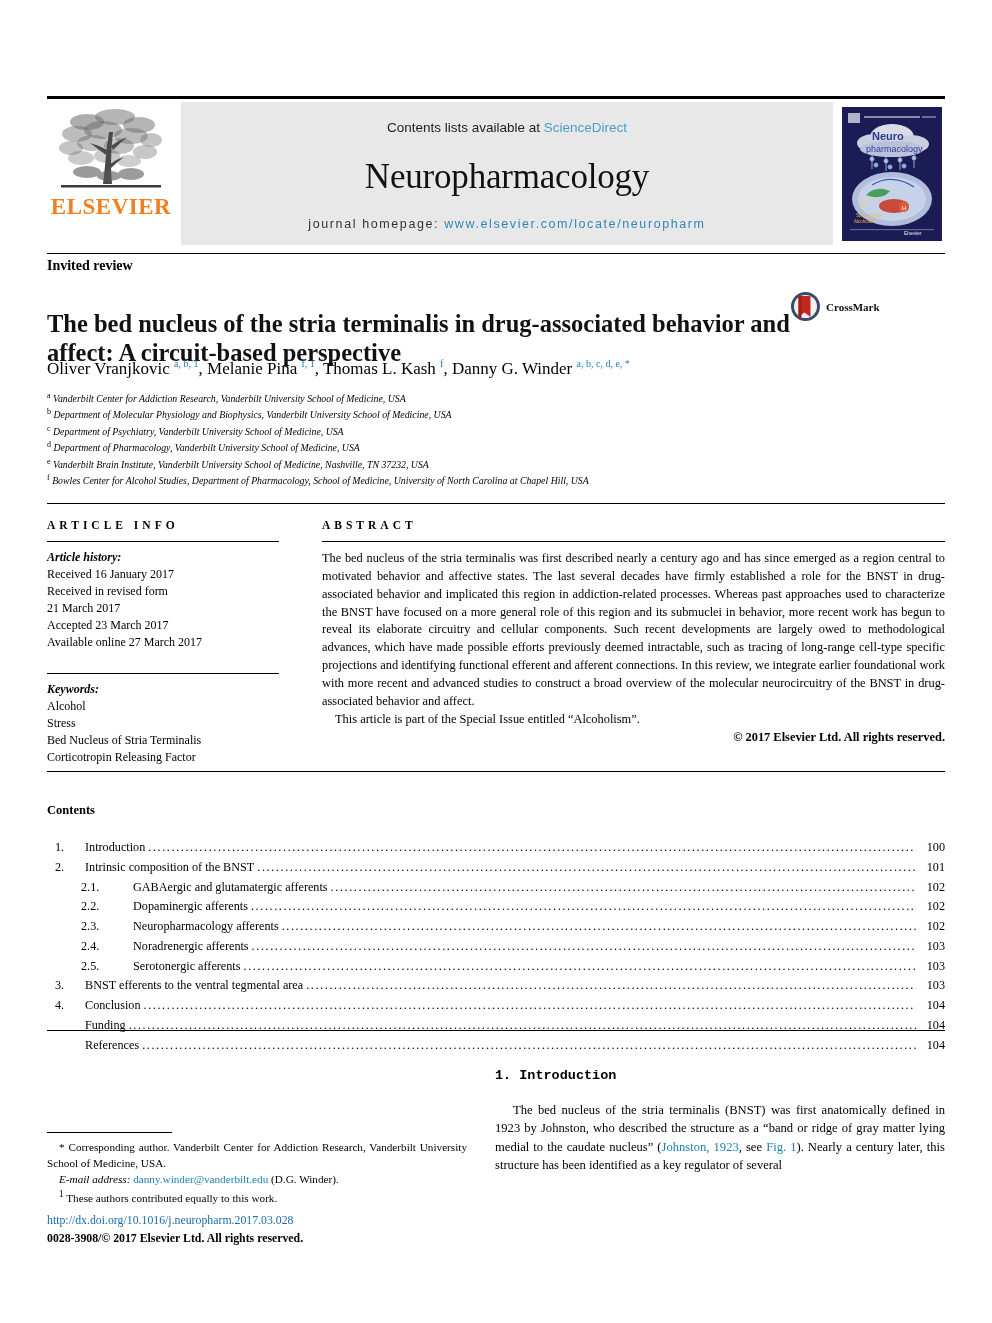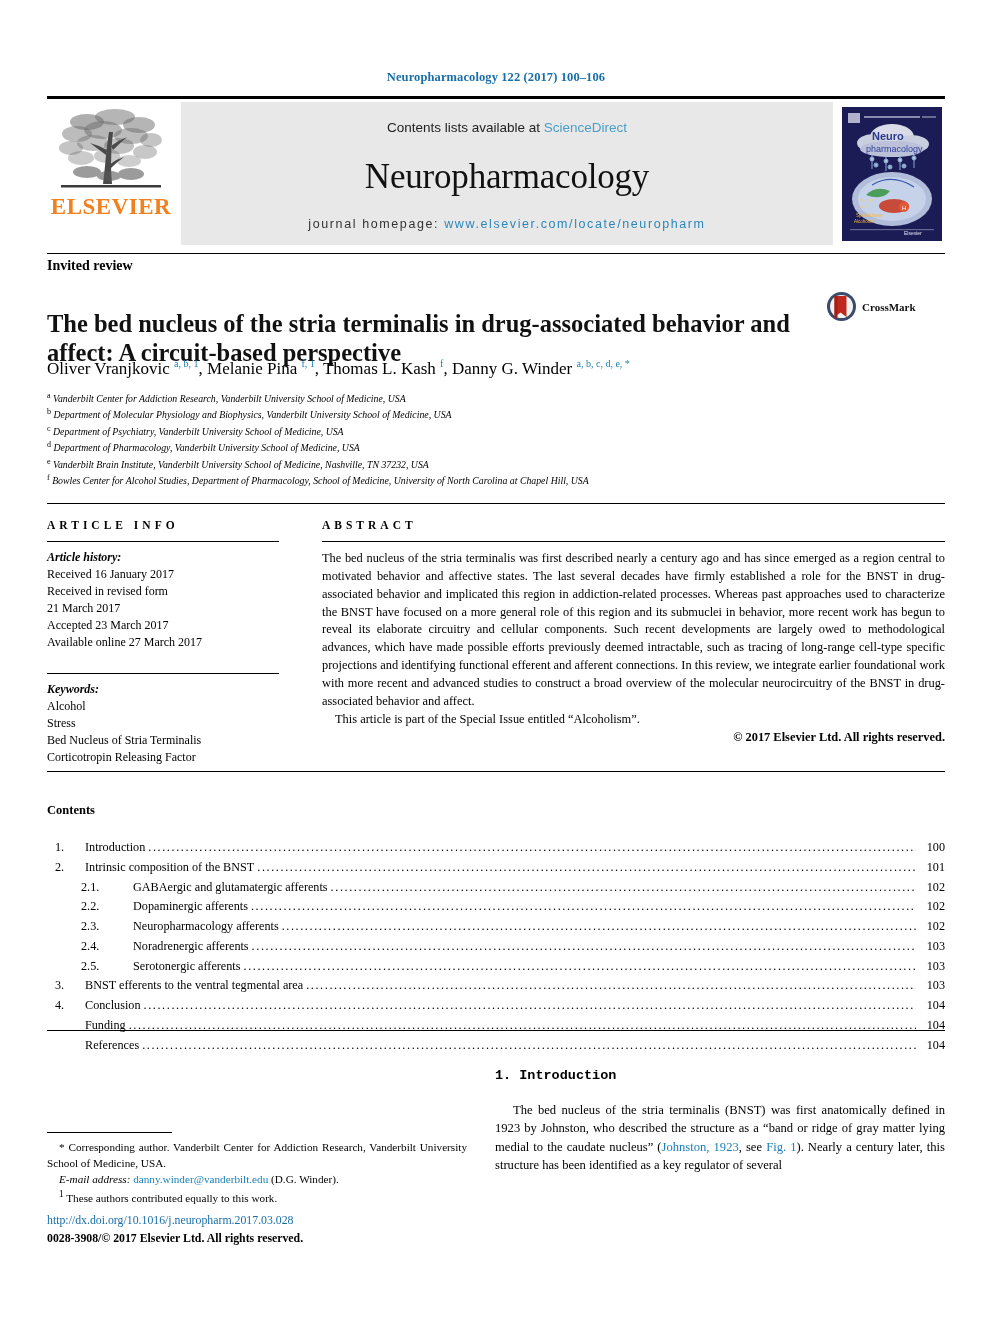--- a/index.html
+++ b/index.html
@@ -135,21 +135,21 @@
     position: absolute;
     top: 294px; left: 47px;
     width: 760px;
     font-size: 24.5px;
     line-height: 1.18;
     font-family: "Liberation Serif", serif;
     color: #111;
   }
   .crossmark {
     position: absolute;
-    top: 291px; left: 826px;
+    top: 291px; left: 790px;
     display: flex;
     align-items: center;
     gap: 5px;
   }
   .crossmark-label {
     font-family: "Liberation Serif", serif;
     font-size: 11px;
     font-weight: bold;
     color: #111;
   }
@@ -300,21 +300,20 @@
     font-family: "Liberation Serif", serif;
     line-height: 1.5;
   }
   .doi-block .doi { color: #1a6ea8; }
 </style>
 </head>
 <body>
 
 <div class="page">
 
-  <div class="runhead">Neuropharmacology 122 (2017) 100–106</div>
 
   <div class="masthead">
     <div class="mast-inner">
 
       <div class="elsevier-logo">
         <svg class="tree-svg" width="108" height="92" viewBox="0 0 108 92">
           <g fill="#6b6b6b">
             <ellipse cx="30" cy="16" rx="17" ry="8" opacity="0.55"></ellipse>
             <ellipse cx="58" cy="11" rx="20" ry="8" opacity="0.5"></ellipse>
             <ellipse cx="82" cy="19" rx="16" ry="8" opacity="0.5"></ellipse>

